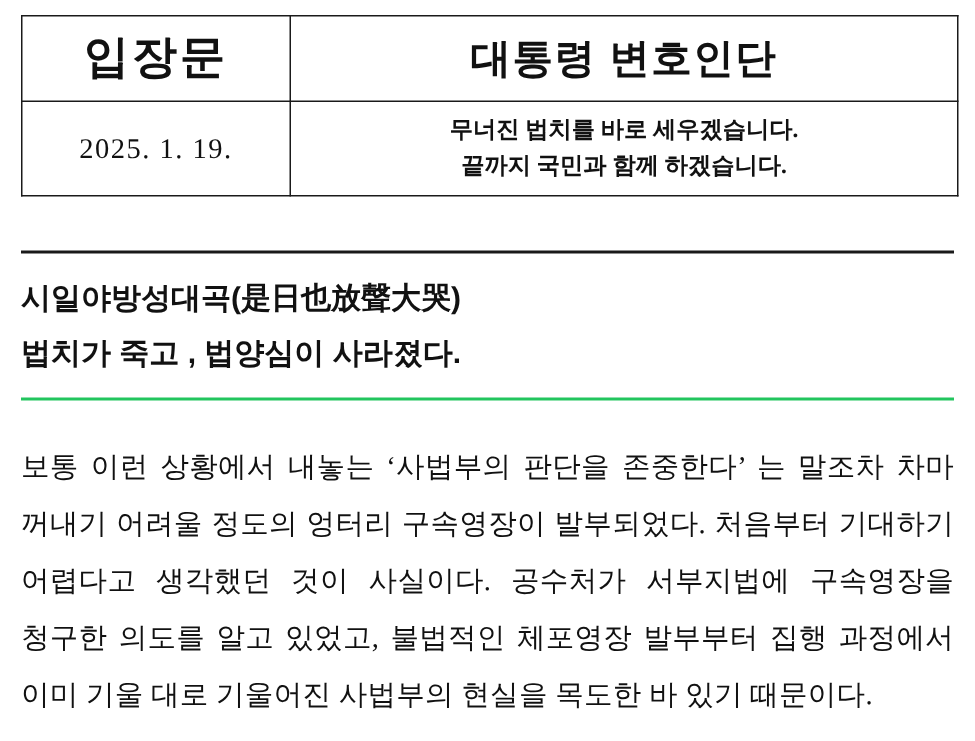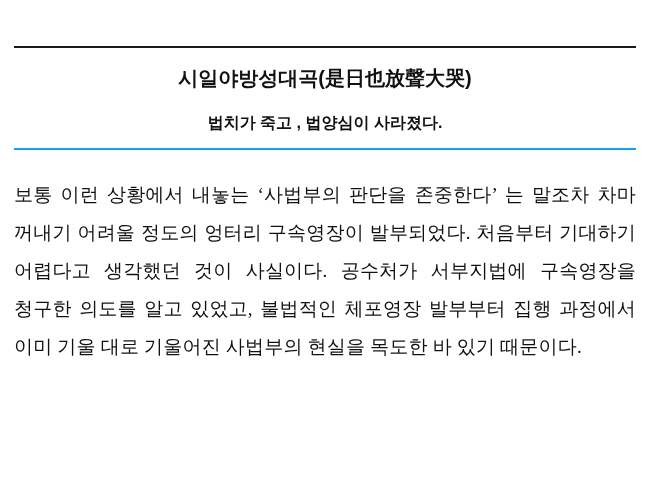--- a/index.html
+++ b/index.html
@@ -81,38 +81,38 @@
   }
   .slogan div {
     white-space: nowrap;
   }
 
   
   .headline-block {
     width: 622px;
     margin: 36px auto 0 auto;
     border-top: 2px solid #1a1a1a;
-    border-bottom: 2px solid #0ea5e9;
+    border-bottom: 2px solid #22c55e;
     padding: 16px 0 14px 0;
-    text-align: center;
+    text-align: left;
   }
   .headline-line1 {
     font-family: "Liberation Sans", "DejaVu Sans", sans-serif;
     font-weight: bold;
     font-size: 20px;
     line-height: 1.45;
     letter-spacing: 0px;
   }
   .headline-line2 {
     font-family: "Liberation Sans", "DejaVu Sans", sans-serif;
     font-weight: bold;
-    font-size: 16px;
+    font-size: 20px;
     line-height: 1.45;
     letter-spacing: 0px;
-    margin-top: 18px;
+    margin-top: 8px;
   }
 
   
   .body-text {
     width: 622px;
     margin: 26px auto 0 auto;
   }
   .body-text p {
     margin: 0;
     font-family: "Liberation Serif", "DejaVu Serif", serif;
@@ -121,20 +121,43 @@
     text-align: justify;
     word-break: keep-all;
     letter-spacing: 0.2px;
   }
 </style>
 </head>
 <body>
 
 <div class="page">
 
+  <table class="header-table">
+    <tbody>
+        <tr>
+      <td class="cell-title">
+        <div class="doc-title">입장문</div>
+      </td>
+      <td class="cell-org">
+        <div class="org-name">대통령 변호인단</div>
+      </td>
+    </tr>
+    <tr>
+      <td class="cell-date">
+        <div class="doc-date">2025. 1. 19.</div>
+      </td>
+      <td class="cell-slogan">
+        <div class="slogan">
+          <div>무너진 법치를 바로 세우겠습니다.</div>
+          <div>끝까지 국민과 함께 하겠습니다.</div>
+        </div>
+      </td>
+    </tr>
+  </tbody>
+    </table>
 
   <div class="headline-block">
     <div class="headline-line1">시일야방성대곡(是日也放聲大哭)</div>
     <div class="headline-line2">법치가 죽고 , 법양심이 사라졌다.</div>
   </div>
 
   <div class="body-text">
     <p>보통 이런 상황에서 내놓는 ‘사법부의 판단을 존중한다’ 는 말조차 차마 꺼내기 어려울 정도의 엉터리 구속영장이 발부되었다. 처음부터 기대하기 어렵다고 생각했던 것이 사실이다. 공수처가 서부지법에 구속영장을 청구한 의도를 알고 있었고, 불법적인 체포영장 발부부터 집행 과정에서 이미 기울 대로 기울어진 사법부의 현실을 목도한 바 있기 때문이다.</p>
   </div>
 

